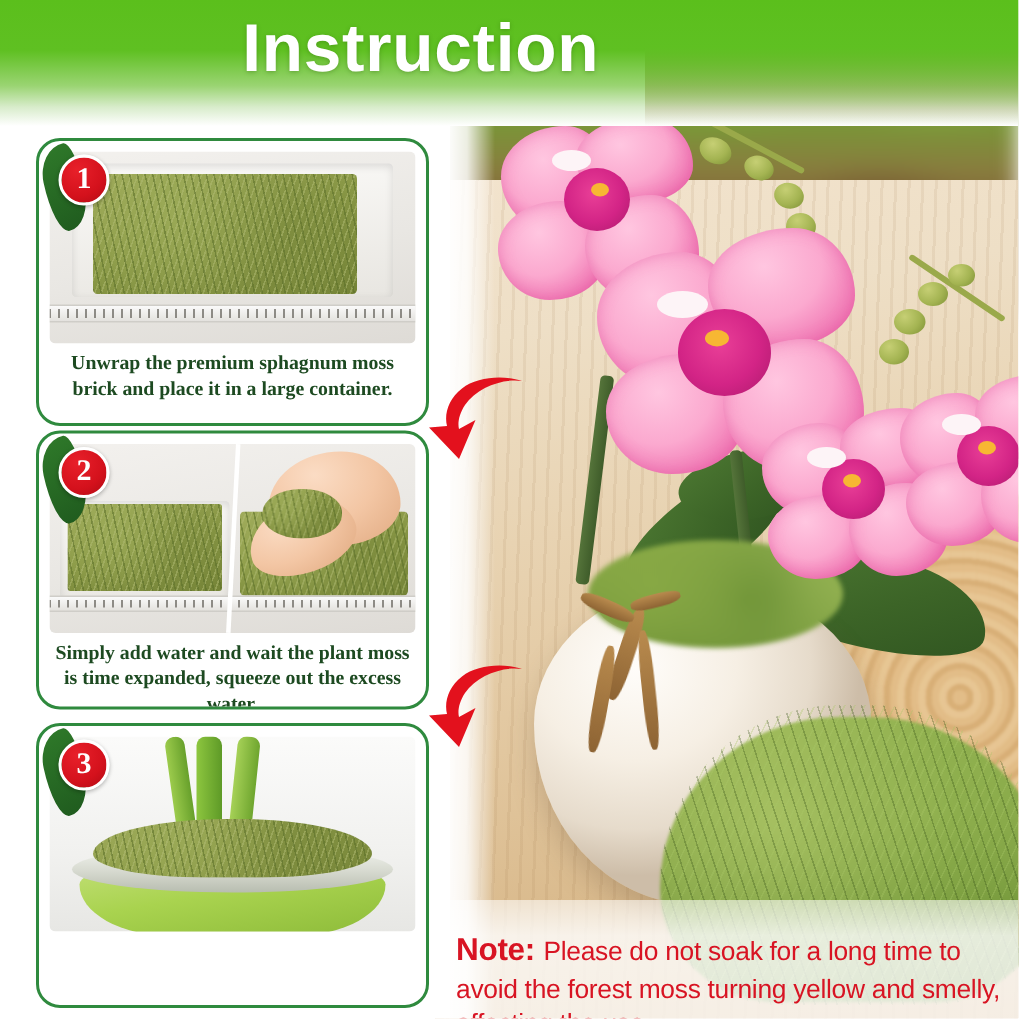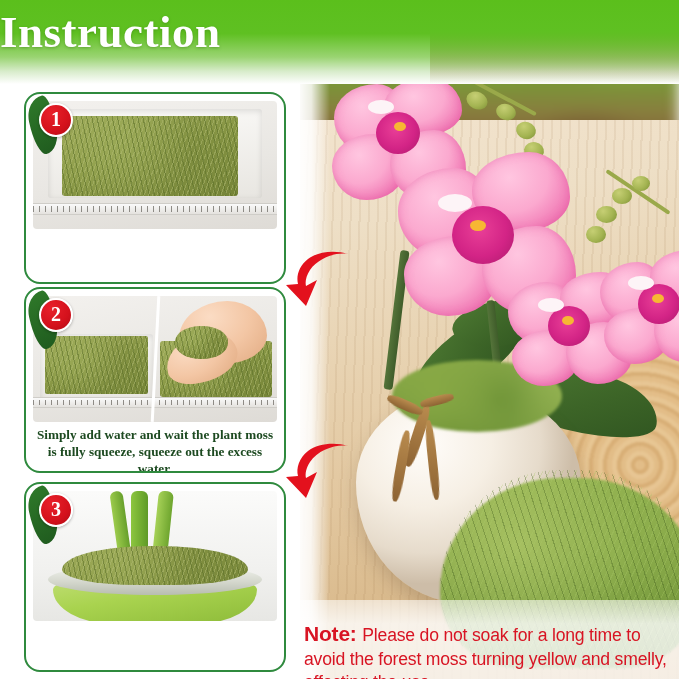--- a/index.html
+++ b/index.html
@@ -182,22 +182,22 @@
     background: linear-gradient(180deg, #5bbf1c 0%, #5fc022 40%, #9ad472 68%, #d8eccb 85%, #ffffff 100%);
   }
   .header-right-blend {
     position: absolute;
     left: 430px; top: 0; width: 249px; height: 84px;
     background: linear-gradient(180deg, rgba(91,191,28,1) 0%, rgba(95,192,34,0.98) 38%, rgba(132,168,70,0.55) 70%, rgba(150,120,70,0.18) 88%, rgba(255,255,255,0) 100%);
   }
   .header-title {
     position: absolute;
     left: 0; top: 6px; width: 561px;
-    text-align: left;
-    font-family: Liberation Serif, serif;
+    text-align: center;
+    font-family: Liberation Sans, sans-serif;
     font-size: 45px;
     font-weight: 700;
     color: #ffffff;
     letter-spacing: 0.5px;
     text-shadow: 0 1px 3px rgba(40,90,10,0.35);
   }
 
   
   .step-card {
     position: absolute;
@@ -445,39 +445,40 @@
 
   <div class="step-card s1">
     <div class="step-photo">
       <div class="tray"></div>
       <div class="tray-inner"></div>
       <div class="brick" style="left:12%; top:12%; width:72%; height:62%; border-radius:3px;"></div>
       <div class="ruler" style="left:0; top:80%; width:100%; height:10px;"></div>
     </div>
     <div class="leaf-deco"></div>
     <div class="badge">1</div>
+    <div class="step-caption">Unwrap the premium sphagnum moss brick and place it in a large container.</div>
   </div>
 
   <div class="step-card s2">
     <div class="step-photo">
       <div class="tray"></div>
 
       <div class="tray-inner" style="left:3%; top:30%; width:46%; height:52%;"></div>
       <div class="brick" style="left:5%; top:32%; width:42%; height:46%; border-radius:2px;"></div>
 
       <div class="brick" style="left:52%; top:36%; width:46%; height:44%; border-radius:3px;"></div>
       <div class="hand" style="left:60%; top:4%; width:36%; height:50%;"></div>
       <div class="hand" style="left:54%; top:30%; width:30%; height:38%; transform:rotate(-18deg);"></div>
       <div class="brick" style="left:58%; top:24%; width:22%; height:26%; border-radius:48%;"></div>
       <div class="ruler" style="left:0; top:80%; width:100%; height:9px;"></div>
       <div class="split-line" style="left:49.5%; top:0; height:100%; transform:rotate(3deg);"></div>
     </div>
     <div class="leaf-deco"></div>
     <div class="badge">2</div>
-    <div class="step-caption">Simply add water and wait the plant moss is fully squeeze, squeeze out the excess water.</div>
+    <div class="step-caption">Simply add water and wait the plant moss is time expanded, squeeze out the excess water.</div>
   </div>
 
   <div class="step-card s3">
     <div class="step-photo">
       <div class="tray" style="background:linear-gradient(180deg,#fbfbfa 0%,#f1f1ef 60%,#e7e7e4 100%);"></div>
       <div class="stem" style="left:40%; top:0; width:17px; height:62%; background:linear-gradient(90deg,#8dc63f,#5e9a27); border-radius:6px;"></div>
       <div class="stem" style="left:50%; top:0; width:15px; height:58%; background:linear-gradient(90deg,#a6d157,#6ea52e); border-radius:6px; transform:rotate(6deg);"></div>
       <div class="stem" style="left:33%; top:0; width:13px; height:52%; background:linear-gradient(90deg,#9ccb4c,#67a02b); border-radius:6px; transform:rotate(-8deg);"></div>
       <div class="green-pot" style="left:8%; top:62%; width:84%; height:40%;"></div>
       <div class="pot-lip" style="left:6%; top:56%; width:88%; height:24%;"></div>

